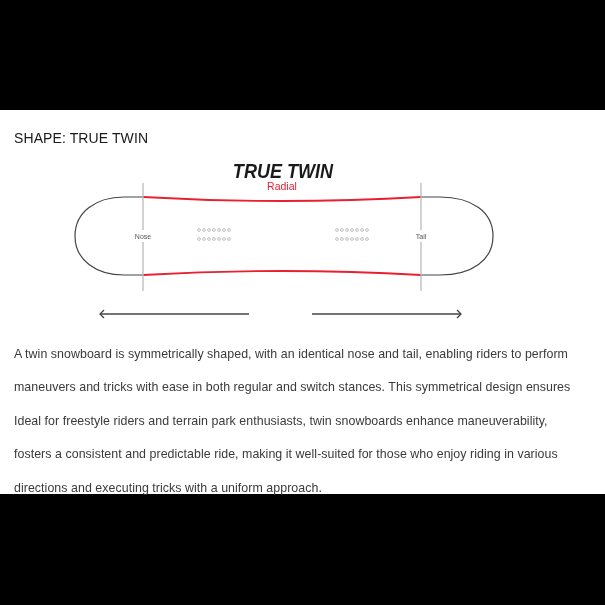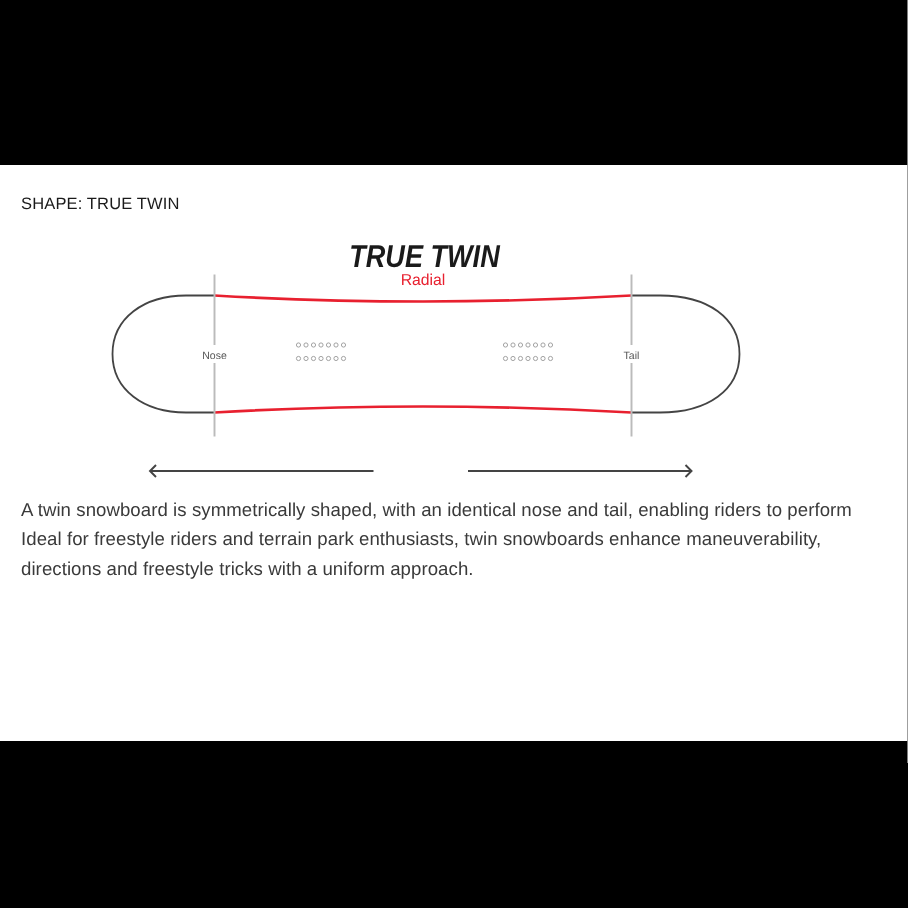--- a/index.html
+++ b/index.html
@@ -1,21 +1,21 @@
 <!DOCTYPE html>
 <html><head>
   <meta charset="utf-8">
   <style>
     html, body { margin: 0; padding: 0; }
     body { width: 605px; height: 605px; background: #000; position: relative; overflow: hidden; font-family: "Liberation Sans", sans-serif; }
     .panel { position: absolute; left: 0; top: 110px; width: 605px; height: 384px; background: #fff; }
-    .heading { position: absolute; left: 14px; top: 20px; font-size: 11px; color: #1a1a1a; letter-spacing: 0.1px; white-space: nowrap; }
+    .heading { position: absolute; left: 14px; top: 20px; font-size: 14px; color: #1a1a1a; letter-spacing: 0.1px; white-space: nowrap; }
     .diagram { position: absolute; left: 0; top: 0; width: 605px; height: 384px; }
     .desc { position: absolute; left: 14px; top: 221px; width: 560px; font-size: 12.4px; line-height: 19.4px; color: #3a3a3a; letter-spacing: 0.05px; }
-    .desc span { display: block; white-space: nowrap; }
+    .desc span { display: block; white-space: nowrap; margin-top: 14px; }
   </style>
 </head>
 <body>
 
 <div class="panel">
   <div class="heading">SHAPE: TRUE TWIN</div>
 
   <svg class="diagram" viewBox="0 110 605 384" width="605" height="384">
 
     <text x="283" y="178" text-anchor="middle" font-family="Liberation Sans, sans-serif" font-size="21" font-weight="bold" font-style="italic" fill="#1a1a1a" transform="translate(283 0) scale(0.86 1) translate(-283 0)">TRUE TWIN</text>
@@ -75,16 +75,18 @@
       <polyline points="104,310 100,314 104,318"></polyline>
     </g>
     <g stroke="#444" stroke-width="1.3" fill="none">
       <line x1="312" y1="314" x2="461" y2="314"></line>
       <polyline points="457,310 461,314 457,318"></polyline>
     </g>
   </svg>
 
   <div class="desc">
     <span>A twin snowboard is symmetrically shaped, with an identical nose and tail, enabling riders to perform</span>
+    <span>maneuvers and tricks with ease in both regular and switch stances. This symmetrical design ensures</span>
     <span>Ideal for freestyle riders and terrain park enthusiasts, twin snowboards enhance maneuverability,</span>
-    <span>directions and freestyle tricks with a uniform approach.</span>
+    <span>fosters a consistent and predictable ride, making it well-suited for those who enjoy riding in various</span>
+    <span>directions and executing tricks with a uniform approach.</span>
   </div>
 </div>
 
 </body></html>

